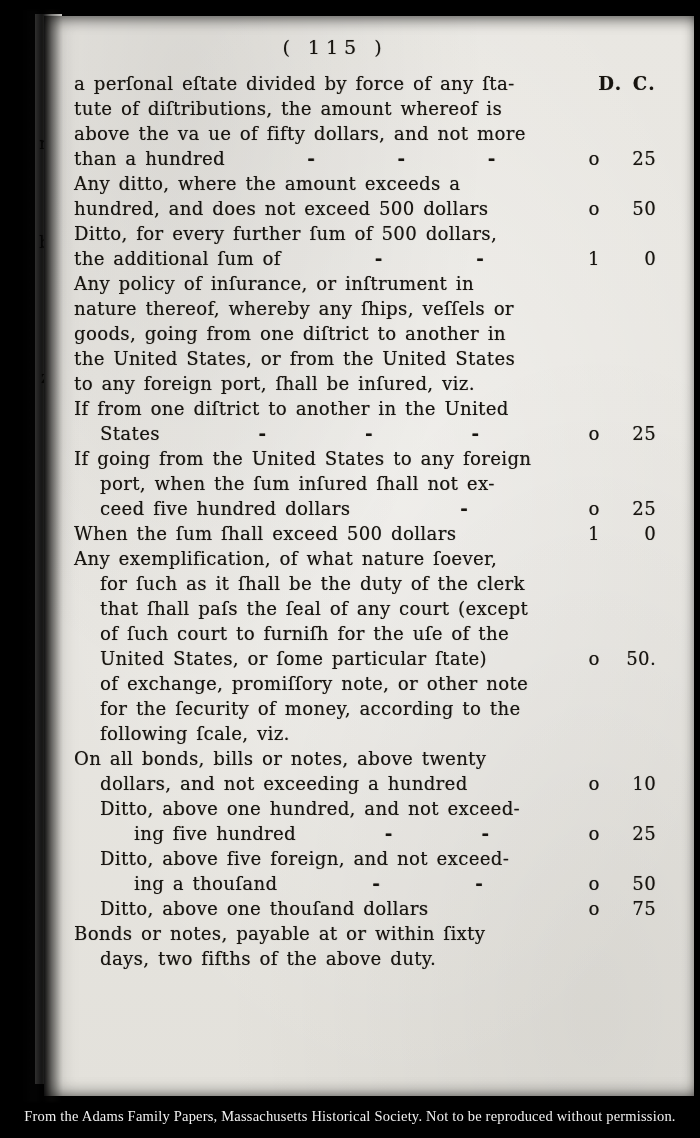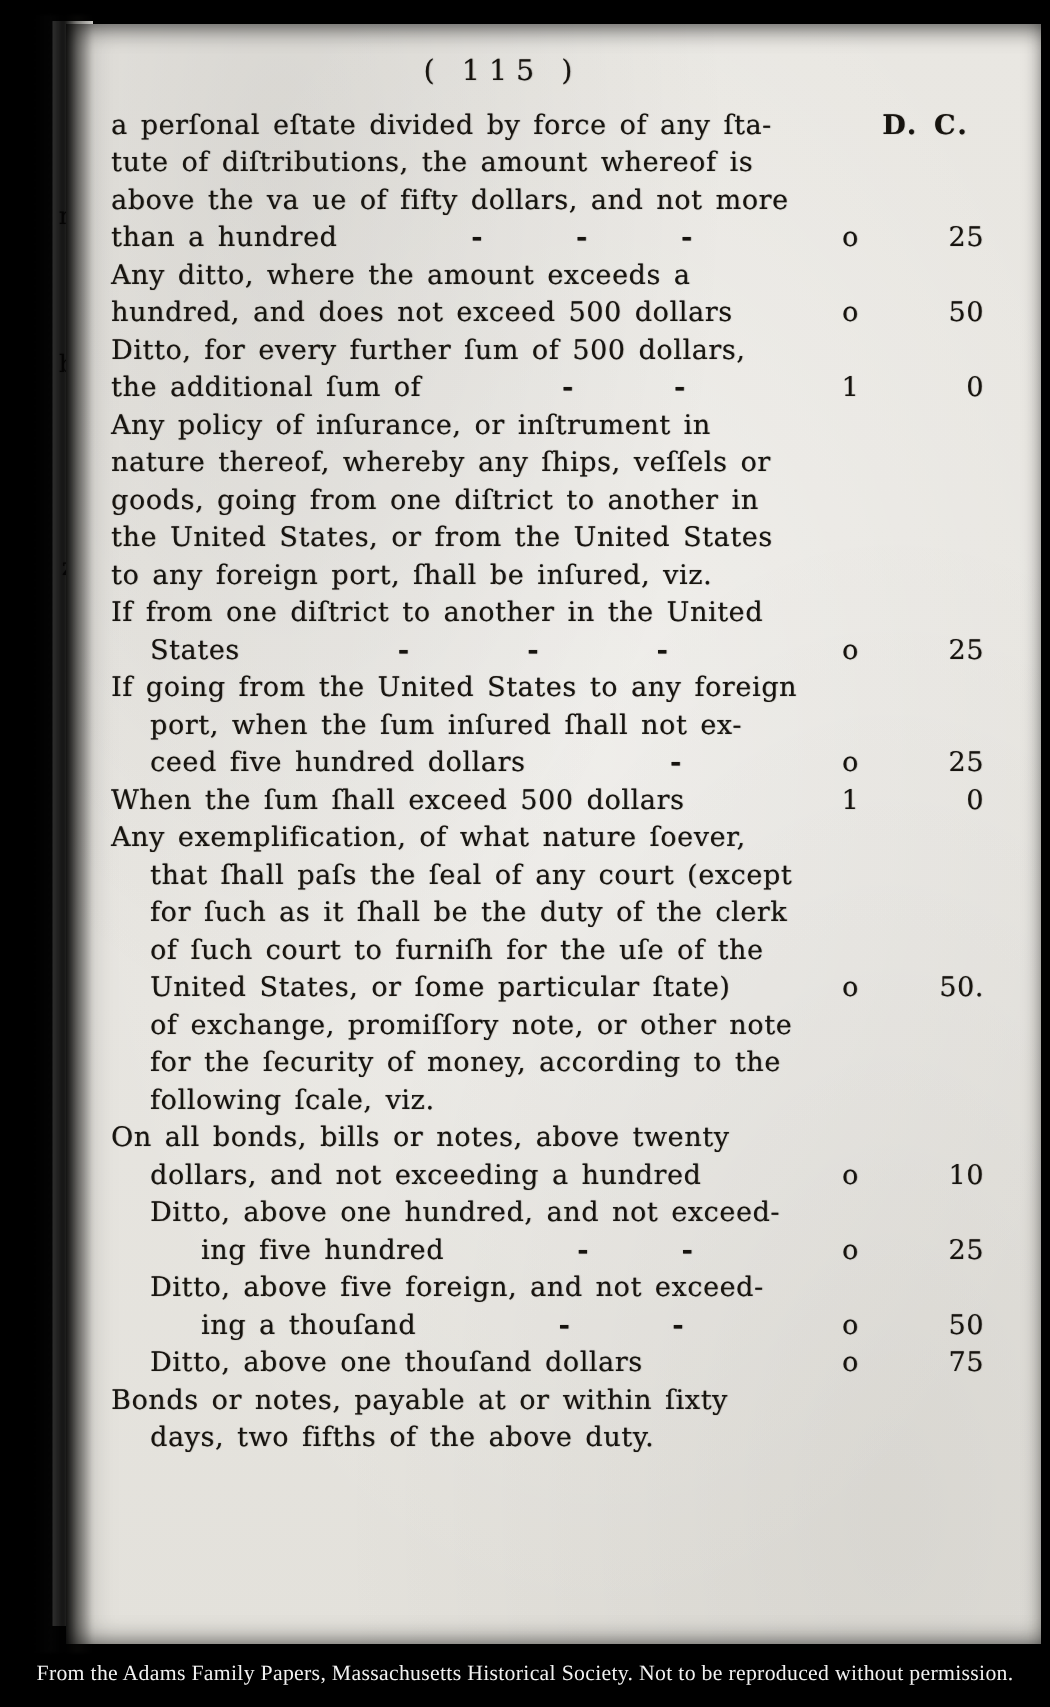--- a/index.html
+++ b/index.html
@@ -39,29 +39,29 @@
       inset 0 -10px 16px -10px rgba(0,0,0,.5);
     color:#17140f;
     margin-left:12px;
   }
   .pagenum{
     text-align:center;font-size:19px;letter-spacing:6px;margin:0 60px 15px 0;
     text-shadow:.3px .3px .8px rgba(23,20,15,.5);
   }
   .lines{font-size:18px;letter-spacing:.4px;word-spacing:2.5px;
     text-shadow:.3px .3px .7px rgba(23,20,15,.55);}
-  .line{display:flex;align-items:baseline;height:25px;gap:27px;}
+  .line{display:flex;align-items:baseline;height:25px;}
   .line.ind1{padding-left:26px;}
   .line.ind2{padding-left:60px;}
   .lt{white-space:nowrap;flex:none;}
   .mid{flex:1 1 auto;display:flex;justify-content:space-evenly;align-items:baseline;min-width:0;}
   .dash{font-weight:bold;}
   .d{flex:none;width:32px;text-align:center;}
   .c{flex:none;width:46px;text-align:right;}
-  .dc{flex:none;width:78px;text-align:center;font-weight:600;letter-spacing:1.5px;white-space:nowrap;}
+  .dc{flex:none;width:78px;text-align:right;font-weight:600;letter-spacing:1.5px;white-space:nowrap;}
   
   .caption{
     position:absolute;left:0;right:0;top:1108px;text-align:center;
     font-family:"Liberation Serif","DejaVu Serif",serif;
     font-size:14.5px;color:#f1f1f1;letter-spacing:.2px;
   }
 </style>
 </head>
 <body>
 
@@ -215,27 +215,27 @@
           <span class="d">1</span>
           <span class="c">0</span>
         </div>
         <div class="line ind0">
           <span class="lt">Any exemplification, of what nature ſoever,</span>
           <span class="mid"></span>
           <span class="d"></span>
           <span class="c"></span>
         </div>
         <div class="line ind1">
+          <span class="lt">for ſuch as it ſhall be the duty of the clerk</span>
+          <span class="mid"></span>
+          <span class="d"></span>
+          <span class="c"></span>
+        </div>
+        <div class="line ind1">
           <span class="lt">that ſhall paſs the ſeal of any court (except</span>
-          <span class="mid"></span>
-          <span class="d"></span>
-          <span class="c"></span>
-        </div>
-        <div class="line ind1">
-          <span class="lt">for ſuch as it ſhall be the duty of the clerk</span>
           <span class="mid"></span>
           <span class="d"></span>
           <span class="c"></span>
         </div>
         <div class="line ind1">
           <span class="lt">of ſuch court to furniſh for the uſe of the</span>
           <span class="mid"></span>
           <span class="d"></span>
           <span class="c"></span>
         </div>

